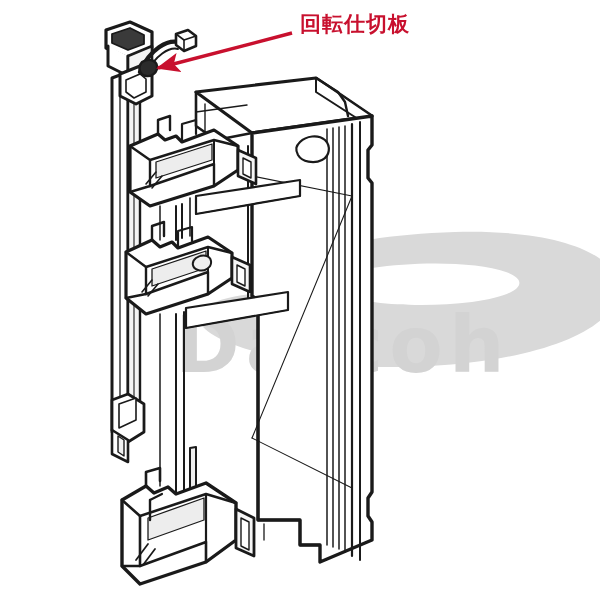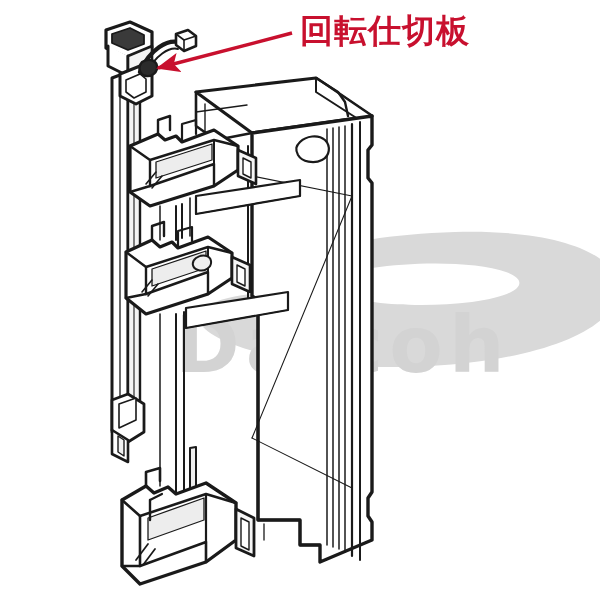--- a/index.html
+++ b/index.html
@@ -24,21 +24,21 @@
     top: 0;
     width: 600px;
     height: 600px;
     display: block;
   }
   .callout-label {
     position: absolute;
     left: 300px;
     top: 14px;
     font-family: "DejaVu Sans", "Liberation Sans", sans-serif;
-    font-size: 33px;
+    font-size: 21px;
     font-weight: 700;
     letter-spacing: 1px;
     line-height: 1;
     white-space: nowrap;
     color: #c8102e;
     user-select: none;
   }
 </style>
 </head>
 <body>

